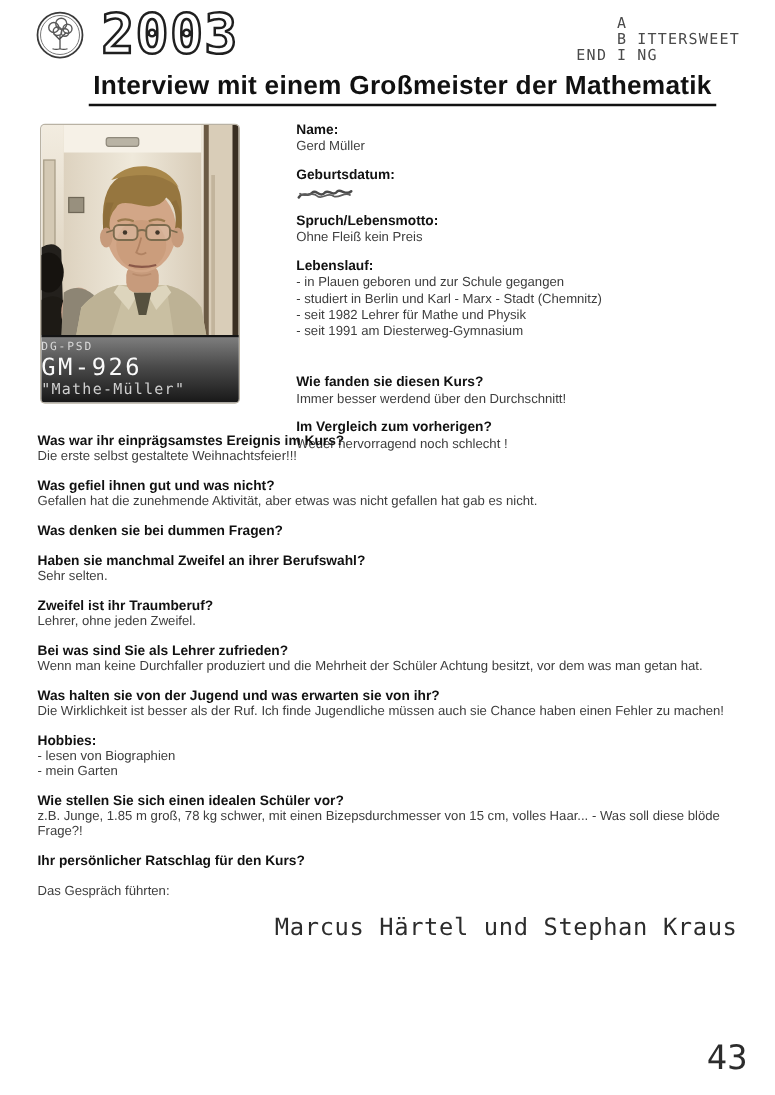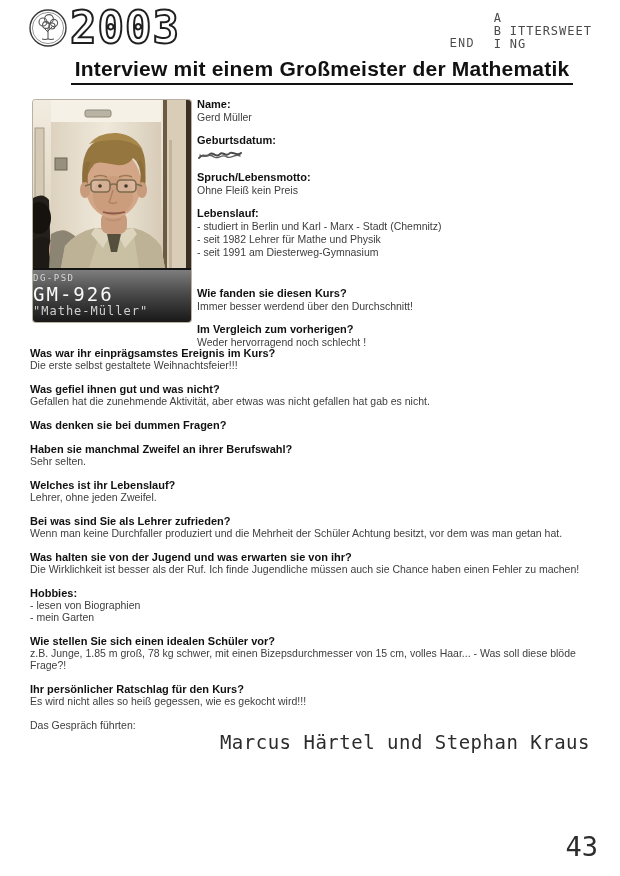--- a/index.html
+++ b/index.html
@@ -10,29 +10,29 @@
     font-family:"Liberation Sans", sans-serif; color:#1c1c1c;
   }
   .techno { font-family:"DejaVu Sans Mono", monospace; }
 
   
   .logo-group { position:absolute; left:28px; top:8px; display:flex; align-items:center; }
   .logo-circle { width:40px; height:40px; }
   .year-outline {
     font-family:"DejaVu Sans Mono", monospace; font-weight:bold;
     font-size:44px; line-height:40px; letter-spacing:1px;
-    color:#ffffff; -webkit-text-stroke:2px #1f1f1f; margin-left:2px;
+    color:#ffffff; -webkit-text-stroke:2px #1f1f1f; margin-left:13px;
   }
   .abi-block {
     position:absolute; top:12px; right:28px;
     font-family:"DejaVu Sans Mono", monospace; font-size:12px; line-height:13px;
     color:#4a4a4a; letter-spacing:1px;
     display:grid; grid-template-columns:36px 16px auto; column-gap:4px;
   }
-  .abi-block .c1 { text-align:left;font-family:Liberation Mono, monospace; }
+  .abi-block .c1 { text-align:right; }
   .abi-block .c2 { text-align:center; }
   .abi-block .c3 { text-align:left; }
 
   .page-title-wrap { position:absolute; top:57px; left:12px; width:100%; text-align:center; }
   .page-title {
     display:inline-block; font-size:21px; font-weight:bold; color:#111;
     border-bottom:2px solid #111; padding:0 4px 2px 4px; letter-spacing:0.2px;
   }
 
   
@@ -45,21 +45,21 @@
     background:linear-gradient(#7d7d7d 0%, #4a4a4a 45%, #181818 100%);
     border-top:2px solid #141414; text-align:left; color:#eee;
   }
   .badge-small { font-size:9px; line-height:12px; padding-top:2px; letter-spacing:1.5px; color:#d8d8d8; }
   .badge-large { font-size:19px; line-height:20px; letter-spacing:2px; color:#fafafa; }
   .badge-nick  { font-size:12px; line-height:15px; letter-spacing:1px; color:#cfcfcf; }
 
   
   .profile-col { position:absolute; left:197px; top:98px; width:405px;
     font-size:10.5px; line-height:13px; color:#3d3d3d; }
-  .profile-col .block { margin-bottom:10px; }
+  .profile-col .block { margin-bottom:10px;margin-left:40px; }
   .profile-col .lbl { font-weight:bold; color:#111; font-size:11px; }
   .gap-top { margin-top:28px !important; }
   .scribble { display:block; margin-top:2px; }
 
   
   .qa-col { position:absolute; left:30px; top:347px; width:582px;
     font-size:10.5px; line-height:12px; color:#3d3d3d; }
   .qa-col .block { margin-bottom:12px; }
   .qa-col .q { font-weight:bold; color:#111; font-size:11px; }
 
@@ -202,20 +202,21 @@
         <path d="M2,9 C6,3 9,10 13,5 C16,2 19,10 23,5 C26,2 29,9 33,4 C36,2 40,8 44,4" fill="none" stroke="#4a4a4a" stroke-width="2" stroke-linecap="round"></path>
         <path d="M3,6 C8,10 12,3 17,8 C21,11 25,4 30,8 C34,10 39,4 43,7" fill="none" stroke="#5d5d5d" stroke-width="1.4" stroke-linecap="round"></path>
       </svg>
     </div>
     <div class="block">
       <div class="lbl">Spruch/Lebensmotto:</div>
       <div>Ohne Fleiß kein Preis</div>
     </div>
     <div class="block">
       <div class="lbl">Lebenslauf:</div>
+      <div>- in Plauen geboren und zur Schule gegangen</div>
       <div>- studiert in Berlin und Karl - Marx - Stadt (Chemnitz)</div>
       <div>- seit 1982 Lehrer für Mathe und Physik</div>
       <div>- seit 1991 am Diesterweg-Gymnasium</div>
     </div>
     <div class="block gap-top">
       <div class="lbl">Wie fanden sie diesen Kurs?</div>
       <div>Immer besser werdend über den Durchschnitt!</div>
     </div>
     <div class="block">
       <div class="lbl">Im Vergleich zum vorherigen?</div>
@@ -233,21 +234,21 @@
       <div>Gefallen hat die zunehmende Aktivität, aber etwas was nicht gefallen hat gab es nicht.</div>
     </div>
     <div class="block">
       <div class="q">Was denken sie bei dummen Fragen?</div>
     </div>
     <div class="block">
       <div class="q">Haben sie manchmal Zweifel an ihrer Berufswahl?</div>
       <div>Sehr selten.</div>
     </div>
     <div class="block">
-      <div class="q">Welches ist ihr Lebenslauf?</div>
+      <div class="q">Zweifel ist ihr Traumberuf?</div>
       <div>Lehrer, ohne jeden Zweifel.</div>
     </div>
     <div class="block">
       <div class="q">Bei was sind Sie als Lehrer zufrieden?</div>
       <div>Wenn man keine Durchfaller produziert und die Mehrheit der Schüler Achtung besitzt, vor dem was man getan hat.</div>
     </div>
     <div class="block">
       <div class="q">Was halten sie von der Jugend und was erwarten sie von ihr?</div>
       <div>Die Wirklichkeit ist besser als der Ruf. Ich finde Jugendliche müssen auch sie Chance haben einen Fehler zu machen!</div>
     </div>
@@ -255,21 +256,20 @@
       <div class="q">Hobbies:</div>
       <div>- lesen von Biographien</div>
       <div>- mein Garten</div>
     </div>
     <div class="block">
       <div class="q">Wie stellen Sie sich einen idealen Schüler vor?</div>
       <div>z.B. Junge, 1.85 m groß, 78 kg schwer, mit einen Bizepsdurchmesser von 15 cm, volles Haar... - Was soll diese blöde Frage?!</div>
     </div>
     <div class="block">
       <div class="q">Ihr persönlicher Ratschlag für den Kurs?</div>
-      <div>Es wird nicht alles so heiß gegessen, wie es gekocht wird!!!</div>
     </div>
     <div class="block">Das Gespräch führten:</div>
   </div>
 
   <div class="authors techno">Marcus Härtel und Stephan Kraus</div>
   <div class="page-number techno">43</div>
 
 </div>
 
 </body></html>

